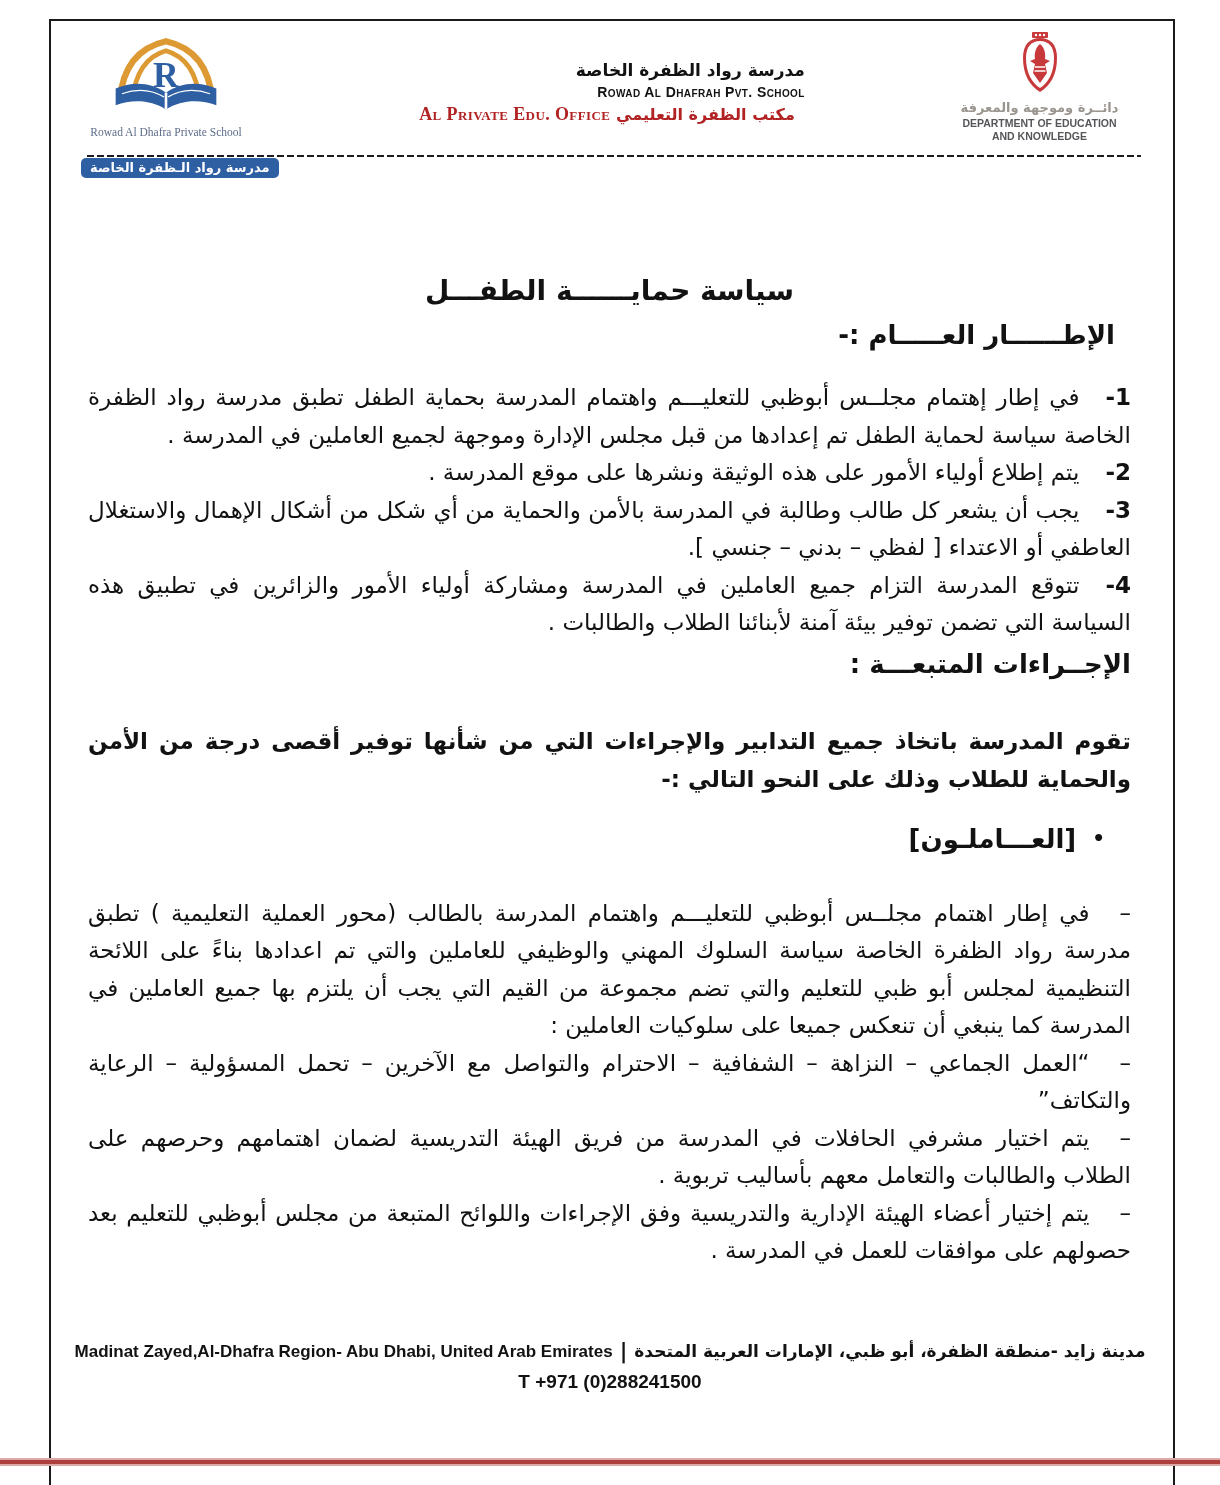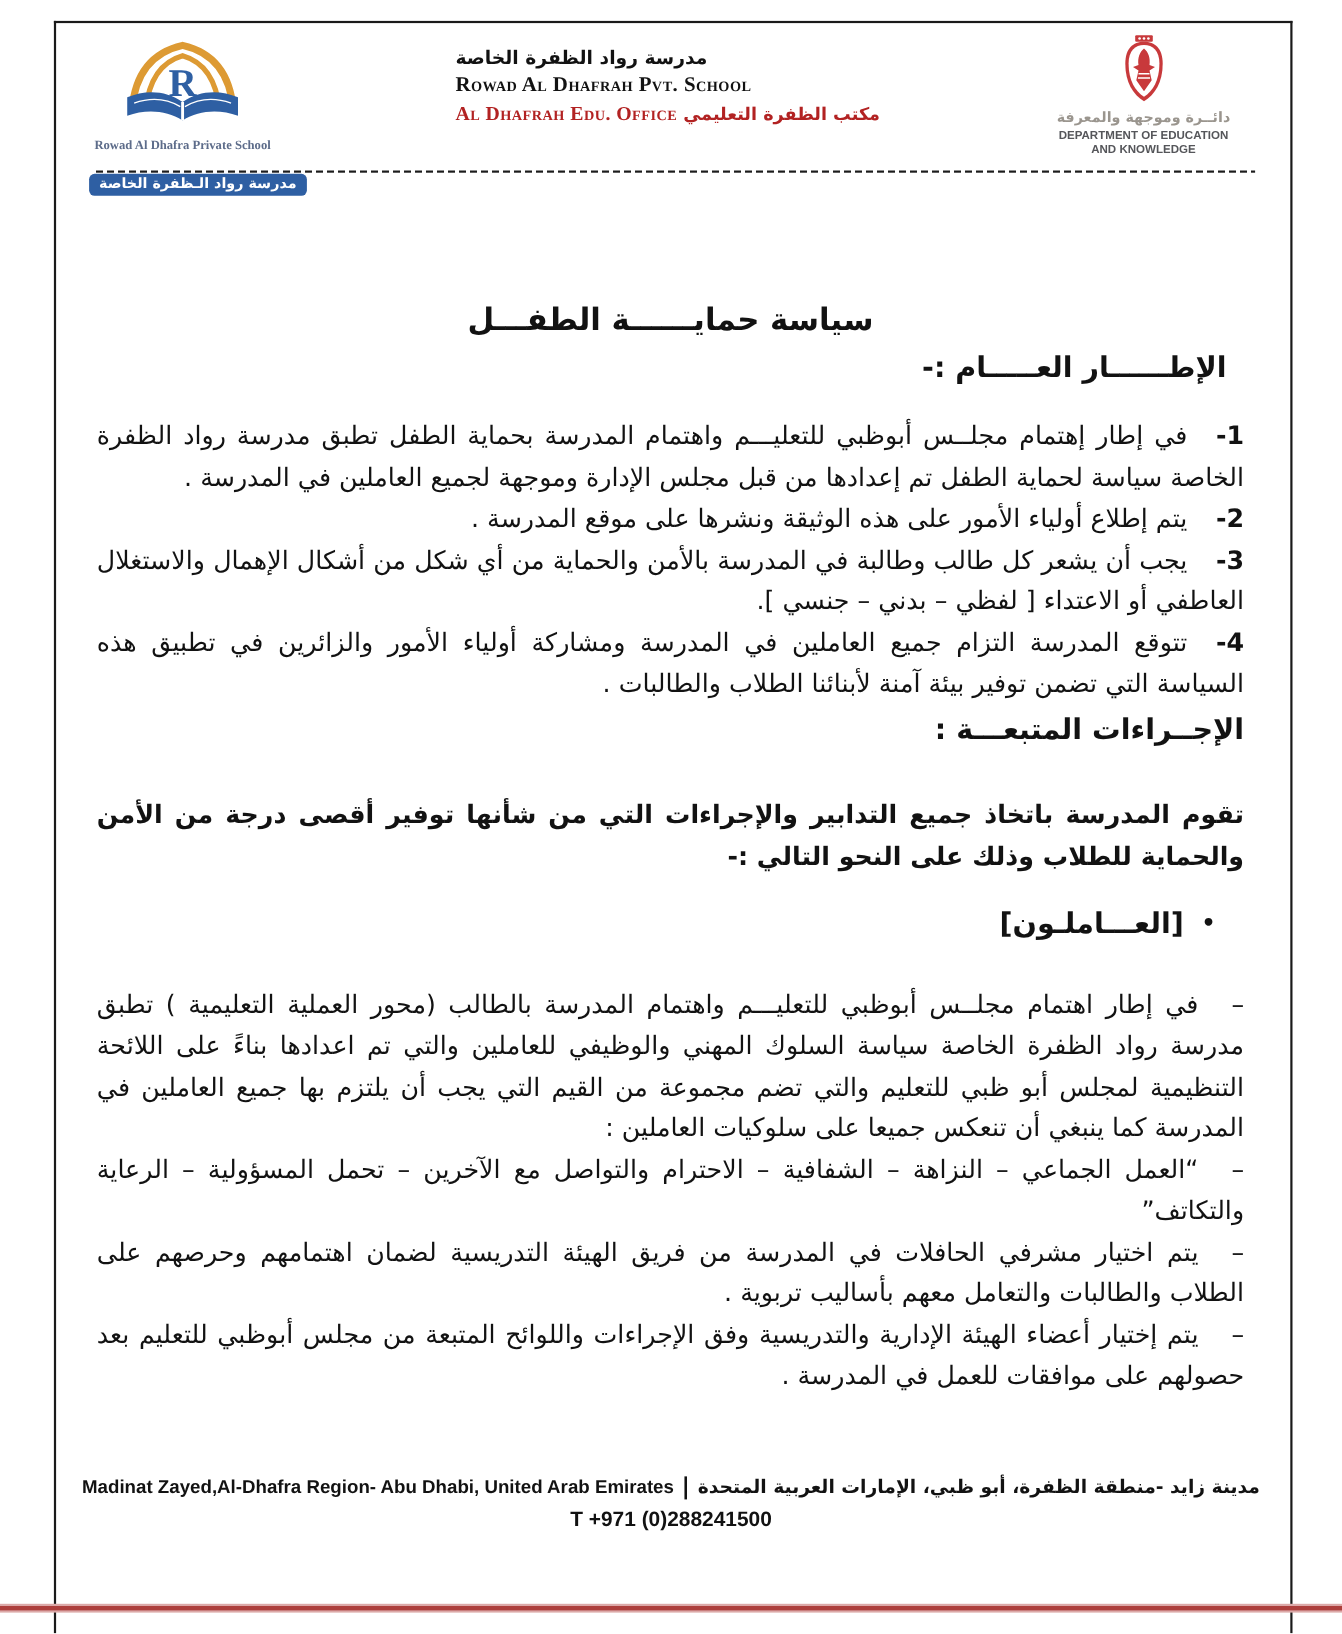--- a/index.html
+++ b/index.html
@@ -7,29 +7,29 @@
         font-family:"DejaVu Sans",sans-serif;color:#121212;}
   .frame{position:absolute;left:49px;right:45px;top:19px;bottom:0;
          border:2px solid #1a1a1a;border-bottom:none;}
 
   
   .logo-left{position:absolute;left:30px;top:14px;width:170px;text-align:center;}
   .school-svg .arch{fill:none;stroke:var(--logo_orange,#dd9a33);}
   .school-svg .book{fill:var(--logo_blue,#2e5fa3);}
   .school-svg .logo-r{font-family:"Liberation Serif",serif;font-weight:bold;font-size:34px;
         fill:var(--logo_blue,#2e5fa3);}
-  .logo-caption-en{font-family:"Liberation Serif",serif;font-size:11.5px;color:#5d6c8a;margin-top:1px;white-space:nowrap;font-weight:bold;}
+  .logo-caption-en{font-family:"Liberation Serif",serif;font-size:11.5px;color:#5d6c8a;margin-top:1px;white-space:nowrap;}
   .logo-caption-ar{display:inline-block;background:var(--logo_blue,#2e5fa3);color:#fff;
         font-size:13px;font-weight:bold;padding:2px 9px 3px;border-radius:5px;margin-top:20px;white-space:nowrap;}
 
-  .header-center{position:absolute;left:50%;top:22px;transform:translateX(-50%);
-        text-align:left;white-space:nowrap;}
+  .header-center{position:absolute;left:50%;top:39px;transform:translateX(-50%);
+        text-align:right;white-space:nowrap;}
   .hc-ar{font-size:17px;font-weight:bold;}
-  .hc-en{font-family:Liberation Serif, serif;font-variant:small-caps;font-weight:bold;
-        font-size:19px;letter-spacing:.4px;margin-top:4px;}
+  .hc-en{font-family:Liberation Sans, sans-serif;font-variant:small-caps;font-weight:bold;
+        font-size:14px;letter-spacing:.4px;margin-top:4px;}
   .hc-office{margin-top:4px;color:var(--office_red,#b22222);font-weight:bold;}
   .hc-office .office-en{font-family:"Liberation Serif",serif;font-variant:small-caps;font-size:18px;letter-spacing:.4px;}
   .hc-office .office-ar{font-size:16px;margin-right:10px;}
 
   .logo-right{position:absolute;right:46px;top:10px;width:175px;text-align:center;}
   .em-red{fill:var(--emblem_red,#c8393b);}
   .dept-ar{font-size:13px;font-weight:bold;color:#9a958e;margin-top:1px;}
   .dept-en{font-family:"Liberation Sans",sans-serif;font-size:10.5px;font-weight:bold;
         color:#55565a;line-height:13px;margin-top:2px;}
 
@@ -79,21 +79,21 @@
         <path d="M102 56 C88 51 74 52 62 59" stroke="#ffffff" stroke-width="1.2" fill="none"></path>
       </svg>
       <div class="logo-caption-en">Rowad Al Dhafra Private School</div>
       <div><span class="logo-caption-ar">مدرسة رواد الـظفرة الخاصة</span></div>
     </div>
 
     <div class="header-center">
       <div class="hc-ar">مدرسة رواد الظفرة الخاصة</div>
       <div class="hc-en">Rowad Al Dhafrah Pvt. School</div>
       <div class="hc-office">
-        <span class="office-en">Al Dhafrah Edu. Office</span>
+        <span class="office-en">Al Private Edu. Office</span>
         <span class="office-ar">مكتب الظفرة التعليمي</span>
       </div>
     </div>
 
     <div class="logo-right">
       <svg viewBox="0 0 46 64" width="46" height="64" aria-hidden="true">
         <rect class="em-red" x="15" y="1" width="16" height="6" rx="1"></rect>
         <circle cx="19" cy="4" r="1.2" fill="#fff"></circle>
           <circle cx="23" cy="4" r="1.2" fill="#fff"></circle>
           <circle cx="27" cy="4" r="1.2" fill="#fff"></circle>

